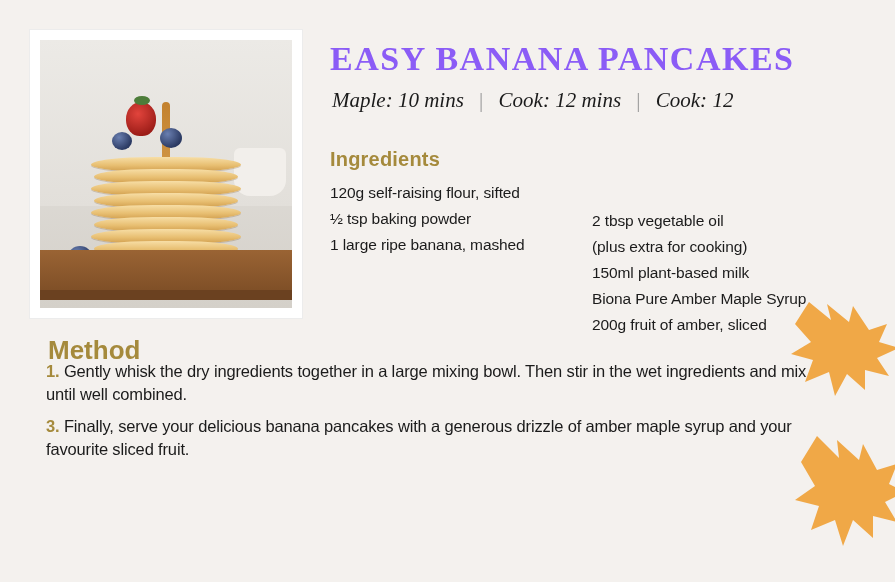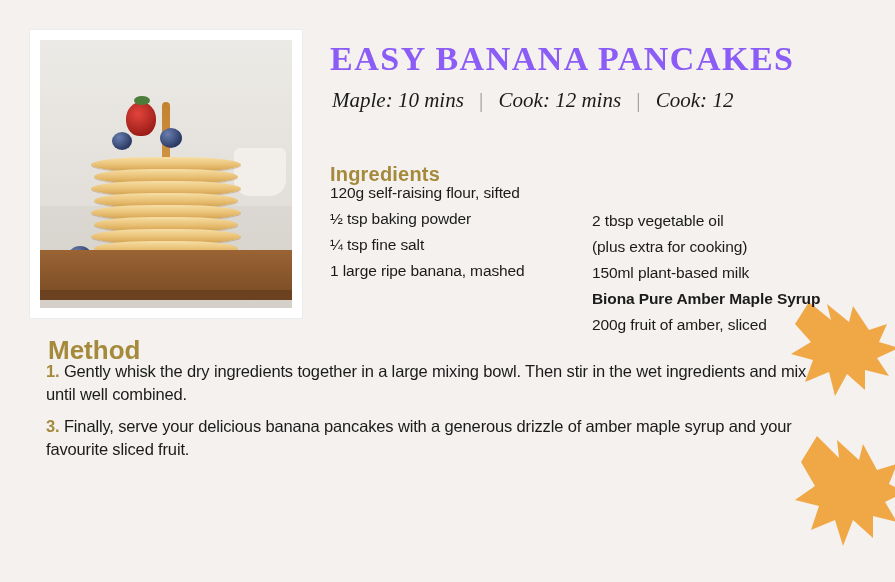--- a/index.html
+++ b/index.html
@@ -159,32 +159,31 @@
 
   
   .ingredients-head {
     position: absolute;
     left: 330px;
     top: 148px;
     font-size: 20px;
     font-weight: bold;
     color: #a58a3c;
     letter-spacing: .2px;
-    margin-top: 15px;
   }
   .ing-col {
     position: absolute;
     font-size: 15.5px;
     line-height: 26px;
     color: #1b1b1b;
     letter-spacing: -0.1px;
   }
   .ing-col.left { left: 330px; top: 180px; width: 250px; }
   .ing-col.right { left: 592px; top: 180px; width: 270px; margin-top: 28px; }
-  .ing-col .bold { font-weight: bold; }
+  .ing-col .bold { font-weight: normal; }
 
   
   .method-head {
     position: absolute;
     left: 48px;
     top: 335px;
     font-size: 26px;
     font-weight: bold;
     color: #a58a3c;
   }
@@ -259,21 +258,20 @@
     <span class="sep">|</span>
     <span>Cook:</span>
     <span>12</span>
   </div>
 
   <div class="ingredients-head">Ingredients</div>
 
   <div class="ing-col left">
     <div>120g self-raising flour, sifted</div>
     <div>½ tsp baking powder</div>
-    <div>¼ tsp fine salt</div>
     <div>1 large ripe banana, mashed</div>
   </div>
 
   <div class="ing-col right">
     <div>2 tbsp vegetable oil</div>
     <div>(plus extra for cooking)</div>
     <div>150ml plant-based milk</div>
     <div class="bold">Biona Pure Amber Maple Syrup</div>
     <div>200g fruit of amber, sliced</div>
   </div>

